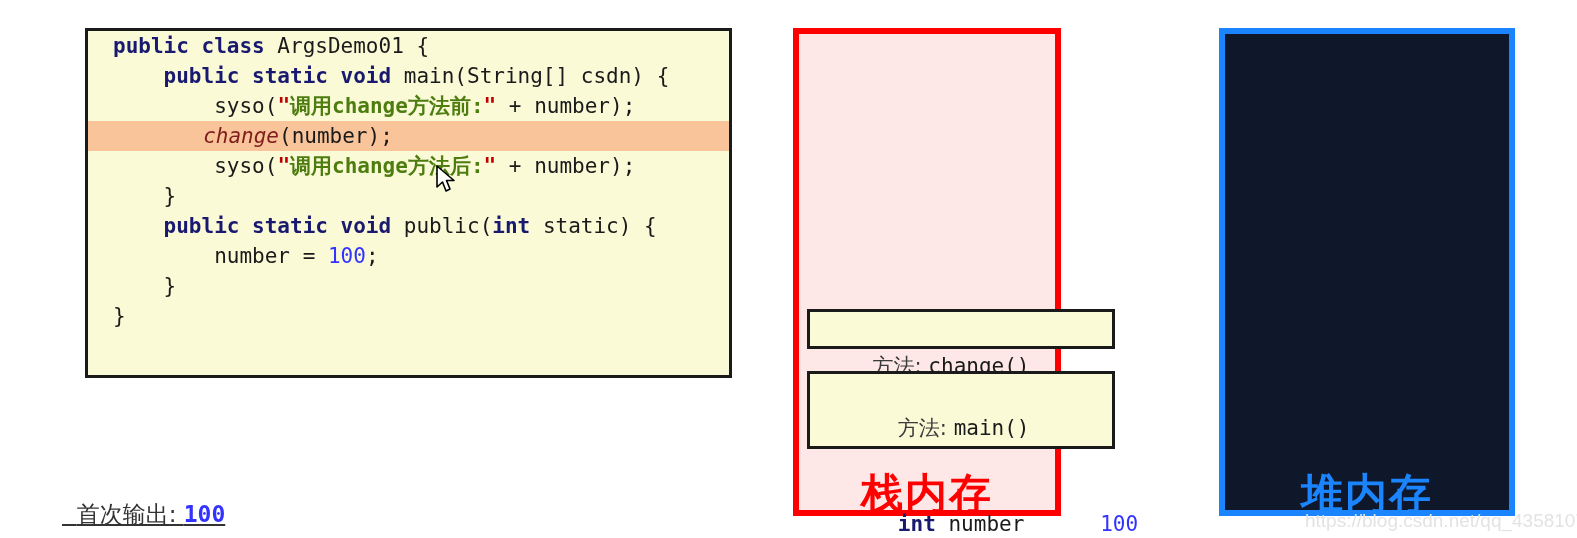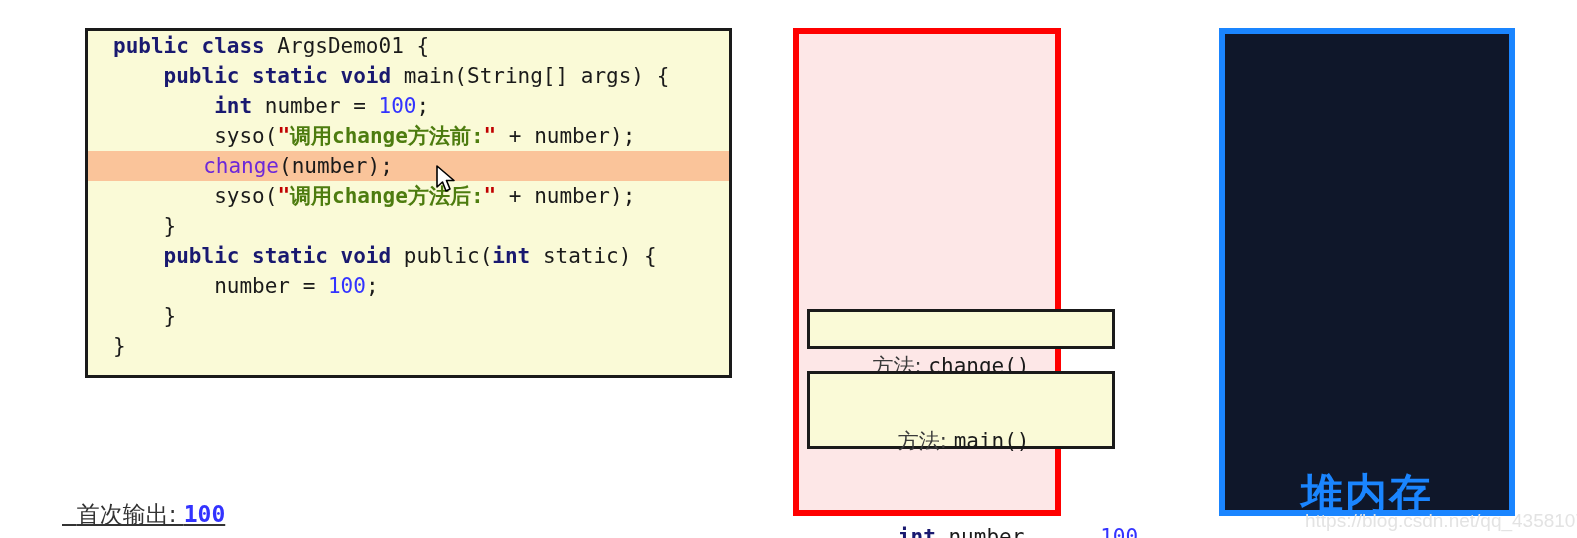--- a/index.html
+++ b/index.html
@@ -40,21 +40,21 @@
   .code-line.highlight {
     background: #FAC49A;
     margin-left: -3px;
     padding-left: 17px;
     width: 647px;
   }
   .kw      { color: #191970; font-weight: bold; }
   .num     { color: #3333ff; }
   .str     { color: #4d7c0f; font-weight: bold; }
   .quote   { color: #C00000; font-weight: bold; }
-  .ital    { color: #6d28d9; }
+  .ital    { font-style: italic; color: #7f1d1d; }
   .plain   { color: #1a1a1a; }
 
   
   #mouse-cursor {
     position: absolute;
     left: 436px;
     top: 165px;
     width: 22px;
     height: 30px;
     pointer-events: none;
@@ -104,21 +104,21 @@
     line-height: 36px;
     font-size: 21px;
     padding-left: 12px;
     white-space: pre;
   }
   #frame-main {
     left: 8px;
     top: 337px;
     width: 308px;
     height: 78px;
-    padding: 19px 0 0 12px;
+    padding: 6px 0 0 12px;
   }
   .frame-row {
     font-size: 21px;
     line-height: 32px;
     white-space: pre;
   }
   .cjk { font-family: "DejaVu Sans", sans-serif; color: #3a3a3a; }
   #stack-label {
     position: absolute;
     left: 0;
@@ -166,22 +166,21 @@
     font-family: "Liberation Sans", sans-serif;
     white-space: nowrap;
   }
 </style>
 </head>
 <body>
 
 <div id="code-block">
   <div id="code-lines">
       <div class="code-line"><span class="kw">public class</span><span class="plain"> ArgsDemo01 {</span></div>
-      <div class="code-line"><span class="plain">    </span><span class="kw">public static void</span><span class="plain"> main(String[] args) {</span></div>
-      <div class="code-line"><span class="plain">        </span><span class="kw">int</span><span class="plain"> number = </span><span class="num">100</span><span class="plain">;</span></div>
+      <div class="code-line"><span class="plain">    </span><span class="kw">public static void</span><span class="plain"> main(String[] csdn) {</span></div>
       <div class="code-line"><span class="plain">        syso(</span><span class="quote">"</span><span class="str">调用change方法前:</span><span class="quote">"</span><span class="plain"> + number);</span></div>
       <div class="code-line highlight"><span class="plain">        </span><span class="ital">change</span><span class="plain">(number);</span></div>
       <div class="code-line"><span class="plain">        syso(</span><span class="quote">"</span><span class="str">调用change方法后:</span><span class="quote">"</span><span class="plain"> + number);</span></div>
       <div class="code-line"><span class="plain">    }</span></div>
       <div class="code-line"><span class="plain">    </span><span class="kw">public static void</span><span class="plain"> public(</span><span class="kw">int</span><span class="plain"> static) {</span></div>
       <div class="code-line"><span class="plain">        number = </span><span class="num">100</span><span class="plain">;</span></div>
       <div class="code-line"><span class="plain">    }</span></div>
       <div class="code-line"><span class="plain">}</span></div>
     </div>
 </div>
@@ -204,19 +203,20 @@
 
   <div class="frame-box" id="frame-main">
     <div class="frame-row">
       <span class="cjk">方法: </span><span>main()</span>
     </div>
     <div class="frame-row">
       <span class="kw">int</span><span class="plain"> </span><span class="plain">number</span><span class="plain">      </span><span class="num">100</span>
     </div>
   </div>
 
+  <div id="stack-label">栈内存</div>
 </div>
 
 <div id="heap-panel">
   <div id="heap-label">堆内存</div>
 </div>
 
 <div id="watermark">https://blog.csdn.net/qq_43581078</div>
 
 </body></html>

